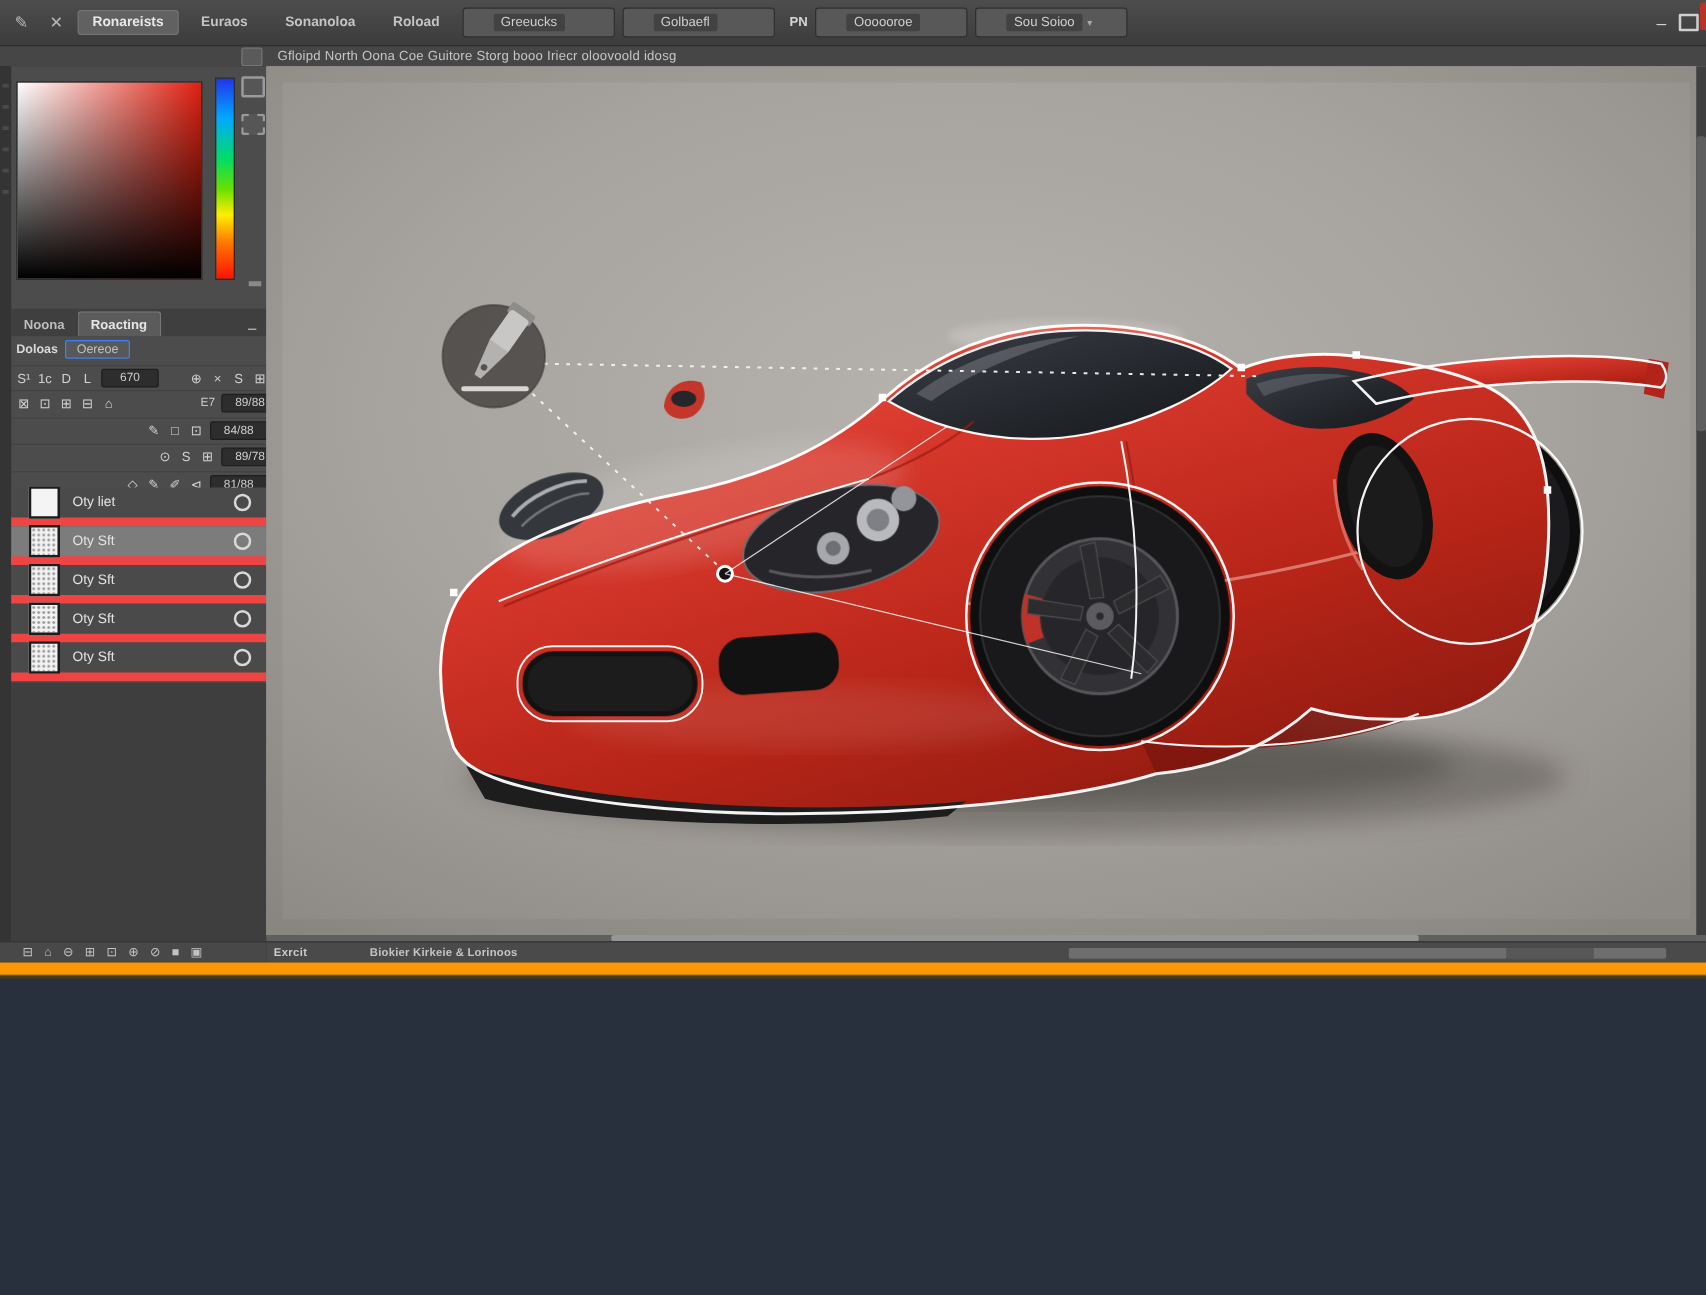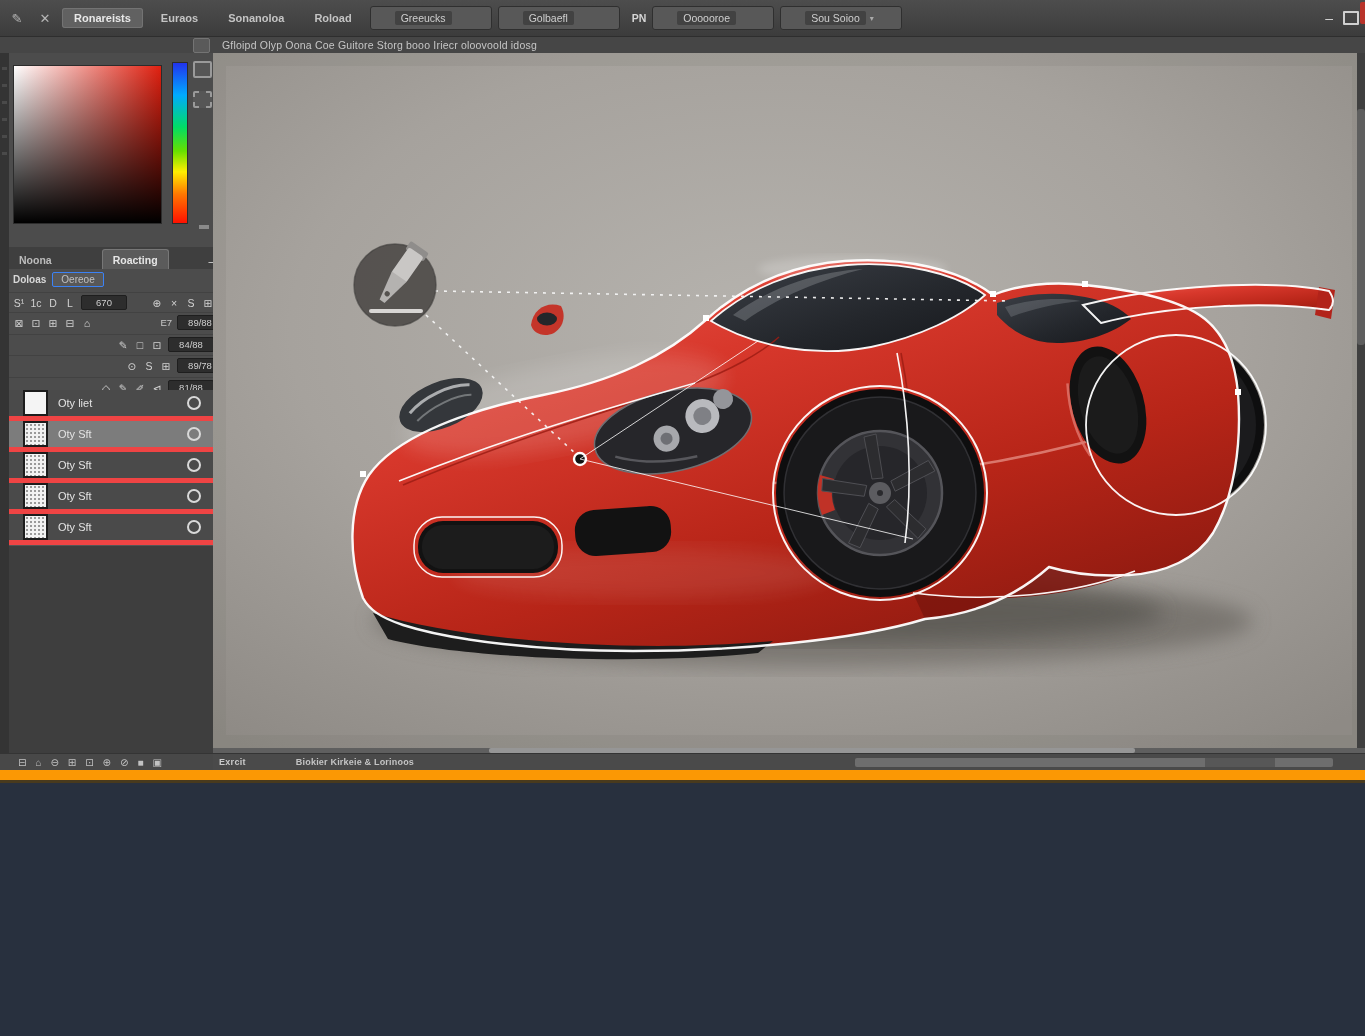--- a/index.html
+++ b/index.html
@@ -37,39 +37,39 @@
   .left-panel{position:absolute;left:9px;top:53px;width:204px;height:700px;background:#4c4c4c;box-sizing:border-box;}
   .sv-square{position:absolute;left:4px;top:12px;width:147px;height:157px;border:1px solid #2c2c2c;
     background:linear-gradient(to bottom,rgba(0,0,0,0) 0%,#000 100%),
                linear-gradient(to right,#ffffff 0%,#e02010 100%);}
   .hue-bar{position:absolute;left:163px;top:9px;width:14px;height:160px;border:1px solid #2c2c2c;
     background:linear-gradient(to bottom,#2233ee 0%,#00aaff 20%,#00dd66 40%,#66e000 55%,#ffee00 68%,#ff7700 82%,#ff1100 100%);}
   .cp-icon{position:absolute;left:184px;width:15px;height:13px;border:2px solid #9a9a9a;border-radius:2px;background:#565656;}
   .cp-icon.i1{top:8px}.cp-icon.i2{top:38px;border-style:dashed;}
   .cp-mini{position:absolute;left:190px;top:172px;width:10px;height:4px;background:#8a8a8a;}
   
-  .ptabs{position:absolute;left:0;top:194px;width:204px;height:22px;background:#3f3f3f;display:flex;align-items:flex-end;gap:40px;}
+  .ptabs{position:absolute;left:0;top:194px;width:204px;height:22px;background:#3f3f3f;display:flex;align-items:flex-end;}
   .ptab{font-size:10.5px;font-weight:bold;color:#bdbdbd;padding:4px 10px 3px;}
   .ptab.active{background:#5b5b5b;color:#e6e6e6;border:1px solid #777;border-bottom:none;border-radius:3px 3px 0 0;}
   .ptab-min{margin-left:auto;margin-right:8px;color:#cfcfcf;font-size:12px;}
   .pchips{position:absolute;left:0;top:217px;width:204px;height:18px;display:flex;gap:6px;padding-left:4px;align-items:center;}
   .chip0{font-size:10px;font-weight:bold;color:#d8d8d8;}
   .chip1{font-size:10px;color:#c0c0c0;background:#585858;border:1px solid #3b82f6;border-radius:2px;padding:1px 8px;}
   
   .trow{position:absolute;left:0;width:218px;height:20px;display:flex;align-items:center;gap:5px;
     font-size:10px;color:#cfcfcf;border-top:1px solid #424242;box-sizing:border-box;padding:0 4px;}
   .trow .ic{min-width:12px;text-align:center;font-size:10.5px;color:#d2d2d2;}
   .trow .vbox{background:#2d2d2d;border:1px solid #1e1e1e;color:#cfcfcf;font-size:9.5px;
     padding:1px 5px;border-radius:2px;min-width:34px;text-align:center;}
   .trow .sp{flex:1;}
   .trow .rlab{font-size:9.5px;color:#c9c9c9;}
   
   .layers{position:absolute;left:0;top:337px;width:204px;}
   .layer{height:31px;display:flex;align-items:center;gap:10px;background:#4a4a4a;
-    border-bottom:5px solid #ef4444;padding-left:14px;box-sizing:border-box;}
+    border-bottom:7px solid #ef4444;padding-left:14px;box-sizing:border-box;}
   .layer.selected{background:#7c7c7c;}
   .thumb{width:25px;height:26px;background:#f4f4f4;border:2px solid #1c1c1c;box-sizing:border-box;}
   .thumb.pattern{background-color:#f2f2f2;background-image:radial-gradient(#9a9a9a 1px,transparent 1.2px);background-size:4px 4px;}
   .lname{font-size:11px;color:#e3e3e3;flex:1;}
   .eye{width:10px;height:10px;border:2px solid #d9d9d9;border-radius:50%;margin-right:12px;}
   .layers-tail{position:absolute;left:0;top:492px;width:204px;height:208px;background:#3e3e3e;border-top:1px solid #565656;}
   
   .left-bottombar{position:absolute;left:0;top:753px;width:213px;height:17px;background:#484848;
     display:flex;align-items:center;gap:9px;padding-left:18px;box-sizing:border-box;border-top:1px solid #343434;}
   .left-bottombar .bic{font-size:10px;color:#c2c2c2;}
@@ -120,21 +120,21 @@
   </span>
   <span class="win-controls">
     <span class="wc-min">–</span>
     <span class="wc-max"></span>
   </span>
   <span class="wc-close"></span>
 </div>
 
 <div class="titlebar">
   <span class="doc-icon"></span>
-  <span class="title">Gfloipd Olyp Oona Coe Guitore Storg booo Iriecr oloovoold idosg</span>
+  <span class="title">Gfloipd North Oona Coe Guitore Storg booo Iriecr oloovoold idosg</span>
 </div>
 
 <div class="left-rail">
     <i></i>
     <i></i>
     <i></i>
     <i></i>
     <i></i>
     <i></i>
   </div>

